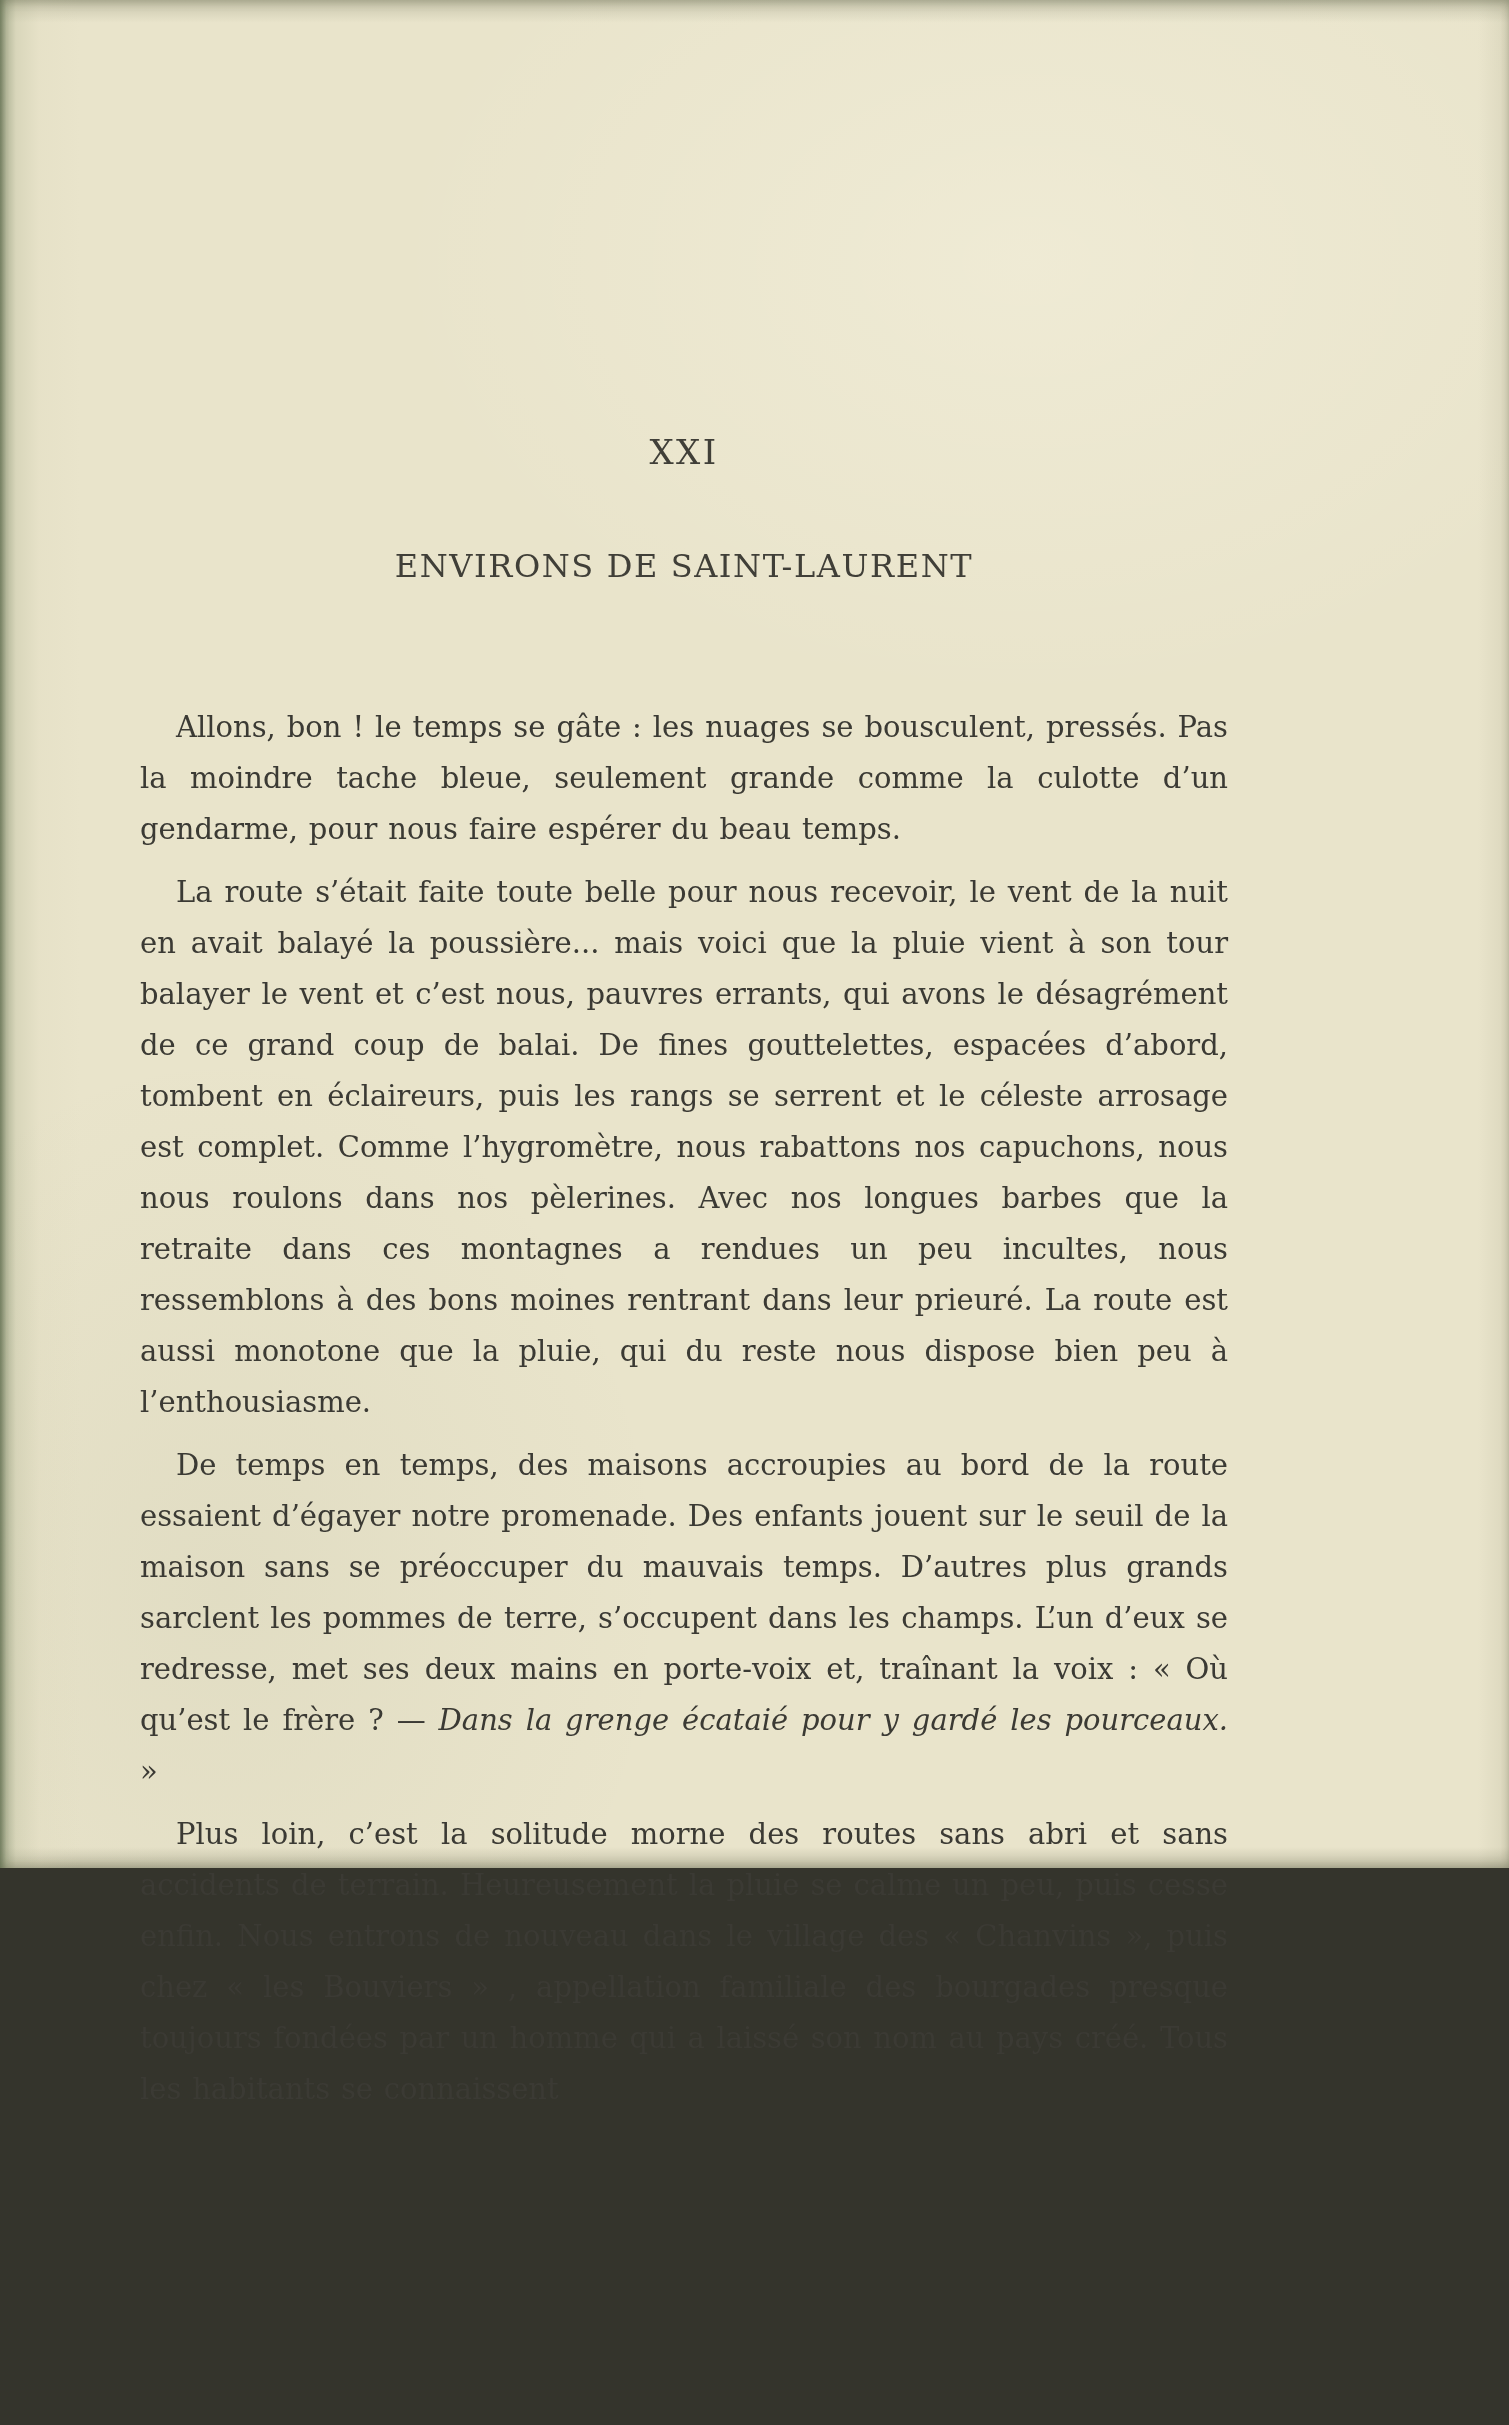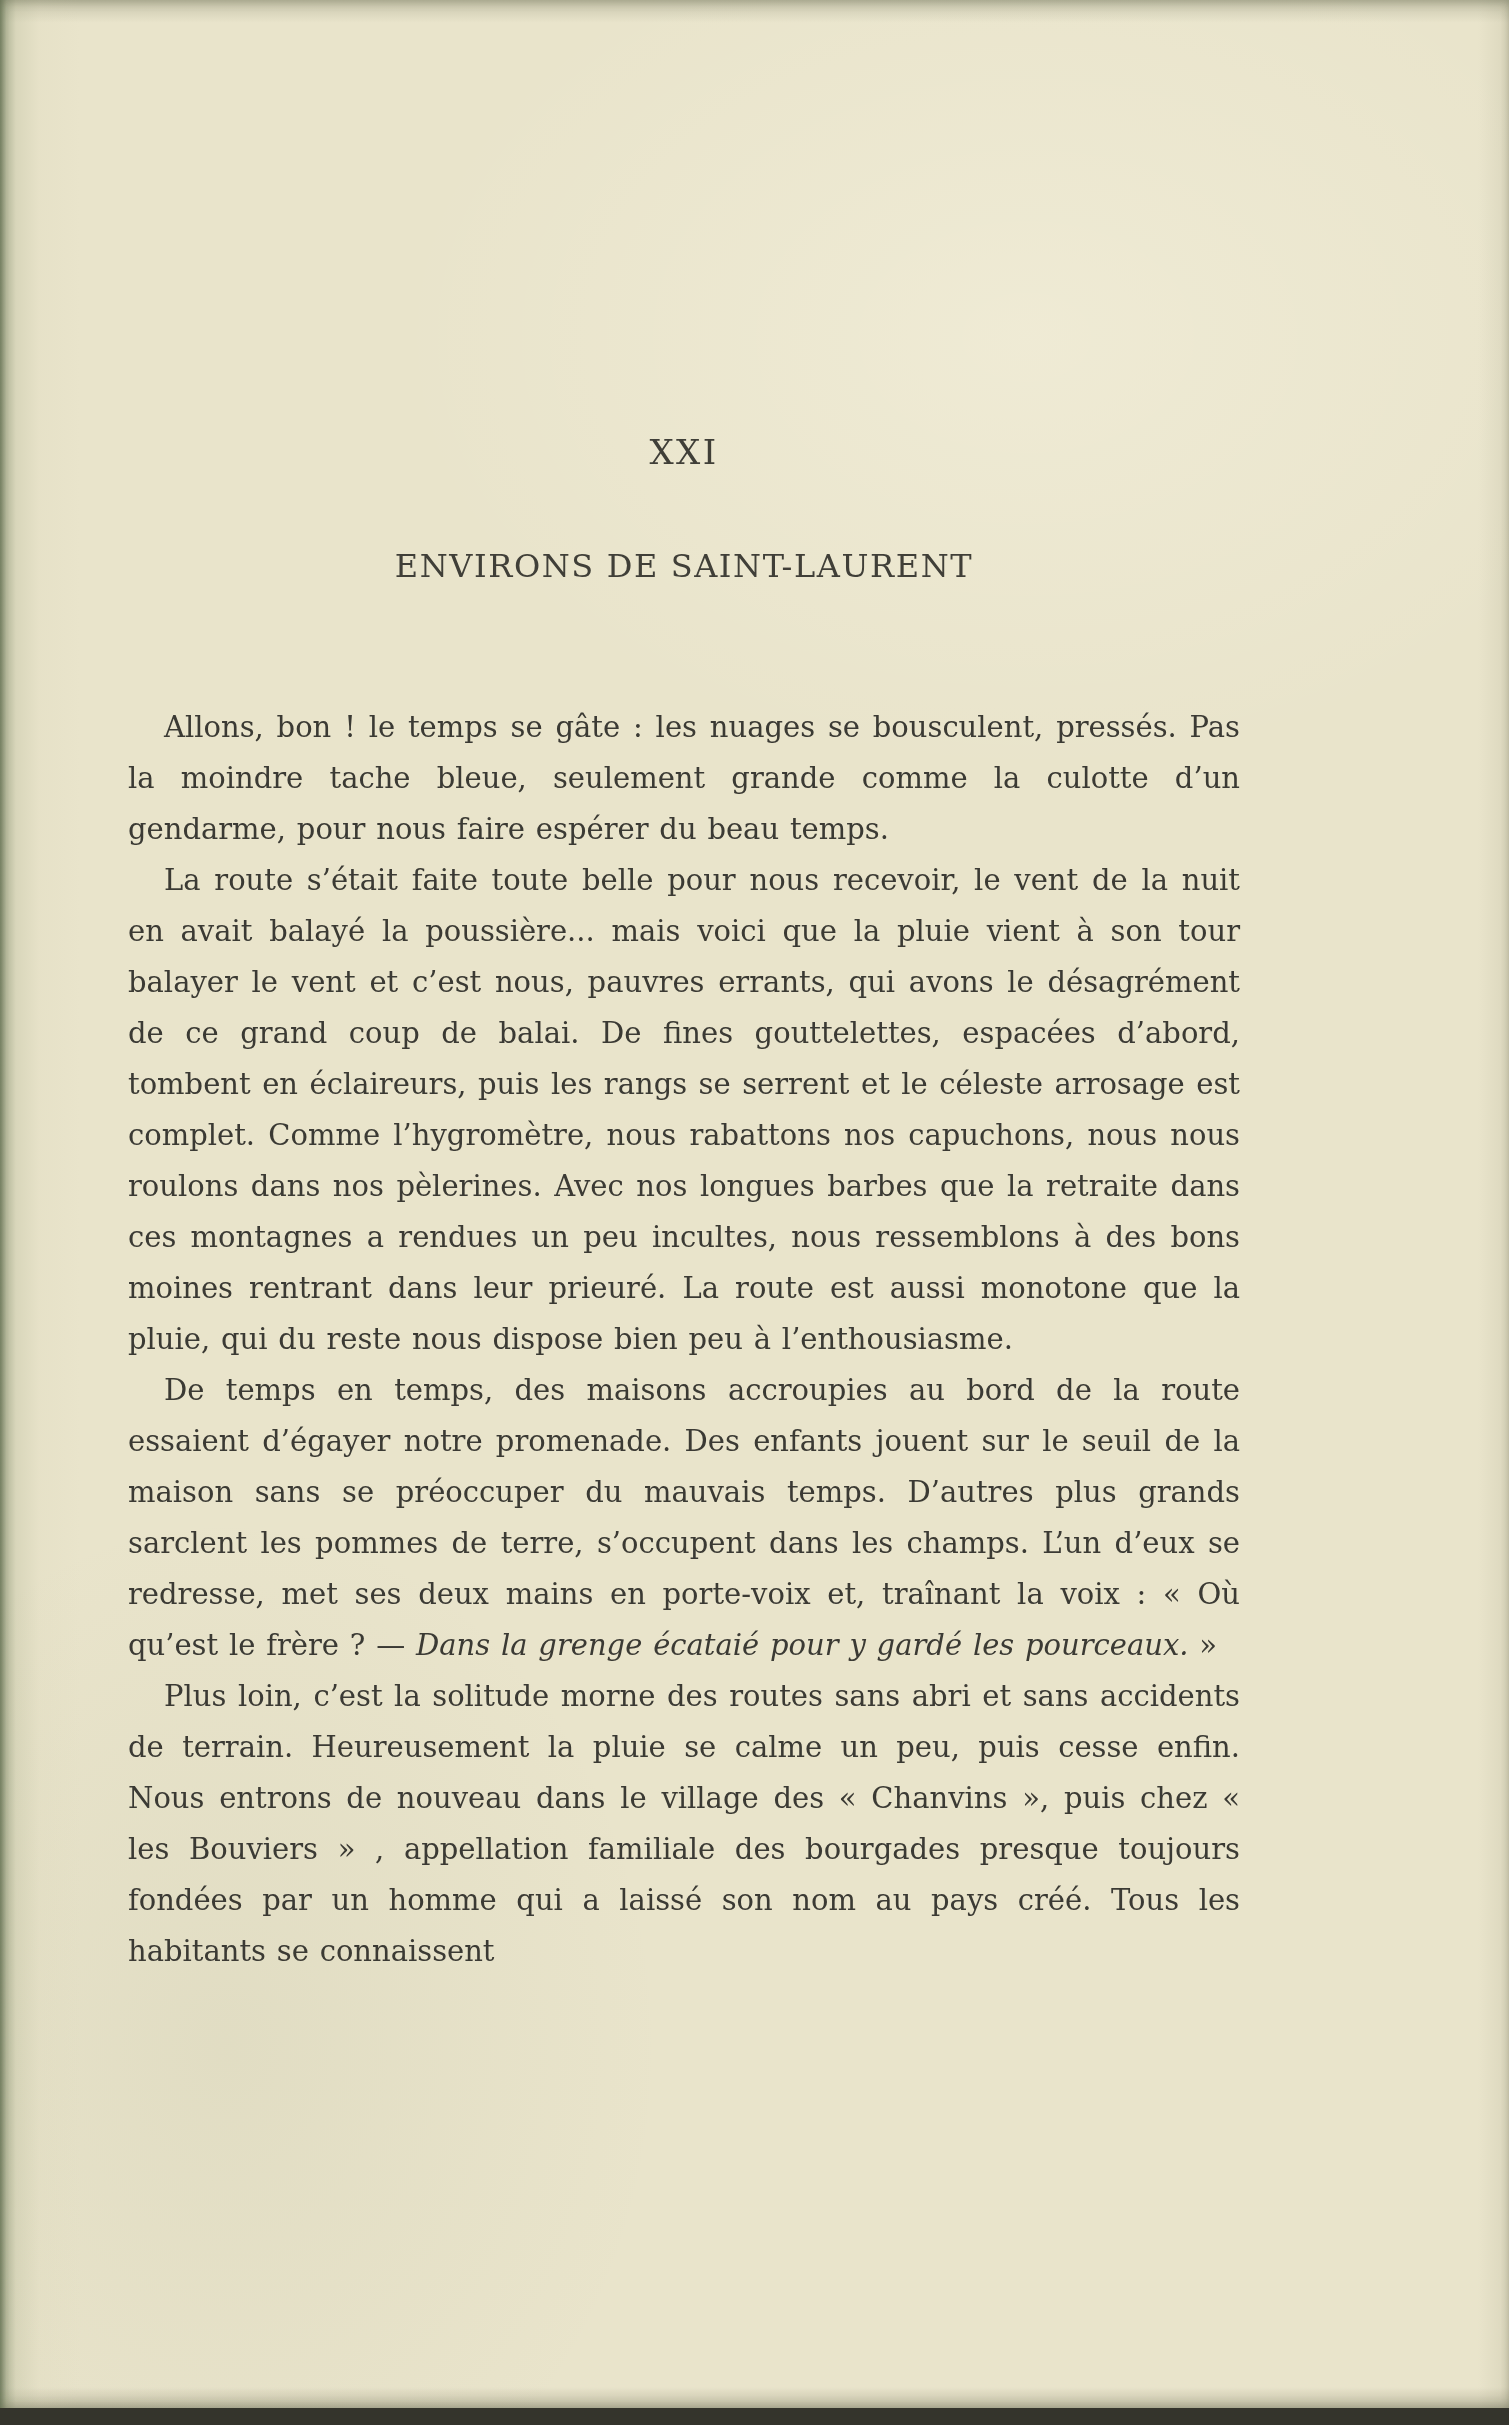--- a/index.html
+++ b/index.html
@@ -8,21 +8,21 @@
   }
   body {
     width: 1510px;
     height: 2426px;
     background: #34342c;
     overflow: hidden;
   }
   .page {
     position: relative;
     width: 1510px;
-    height: 2408px;
+    height: 1868px;
     background-color: #e9e4cb;
     background-image:
       linear-gradient(90deg,
         rgba(118,132,100,0.9) 0px,
         rgba(150,158,126,0.6) 6.5px,
         rgba(186,188,156,0.35) 16px,
         rgba(214,210,180,0.15) 39px,
         rgba(0,0,0,0) 81px),
       linear-gradient(180deg, rgba(110,115,90,0.28) 0px, rgba(0,0,0,0) 22.7px),
       linear-gradient(0deg, rgba(100,102,80,0.30) 0px, rgba(0,0,0,0) 21px),
@@ -56,21 +56,21 @@
   .chapter-title {
     text-align: center;
     font-size: 32px;
     line-height: 32px;
     letter-spacing: 1.6px;
     font-weight: 400;
     margin: 0 0 120px 0;
     color: #403f38;
   }
   .body-text p {
-    margin: 0;
+    margin: 12px;
     text-align: justify;
     text-indent: 36px;
     word-spacing: 1.6px;
   }
   .italic {
     font-style: italic;
   }
 </style>
 </head>
 <body>

